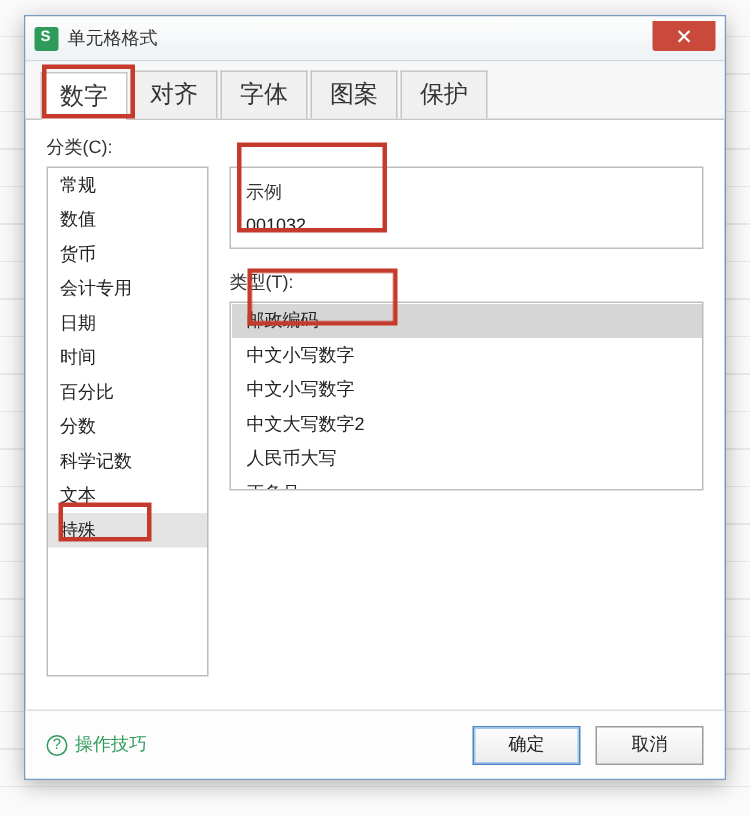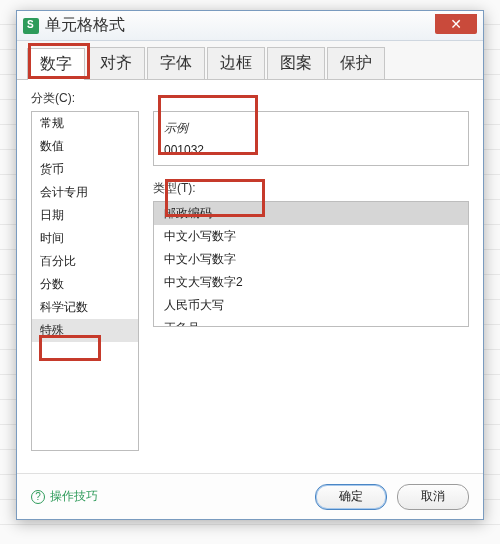--- a/index.html
+++ b/index.html
@@ -44,21 +44,21 @@
     position: relative;
   }
   .appicon::after {
     content: "S";
     color: #fff;
     font-size: 10px;
     font-weight: bold;
     position: absolute;
     left: 4px; top: 1px;
   }
-  .titletext { flex: 1; color: #333; font-size: 16px; }
+  .titletext { flex: 1; color: #333; font-size: 12px; }
   .closebtn {
     width: 42px; height: 20px;
     background: #c94a3b;
     color: #fff;
     display: flex;
     align-items: center;
     justify-content: center;
     font-size: 14px;
     border-radius: 0 0 2px 2px;
     margin-top: -4px;
@@ -105,21 +105,21 @@
     color:#222;
   }
   .catitem.selected { background: #e4e4e4; }
   .rightcol { flex: 1; }
   .examplebox {
     border: 1px solid #bdbdbd;
     padding: 8px 10px;
     margin-bottom: 14px;
     background:#fff;
   }
-  .examplehead { margin-bottom: 6px; color:#333;font-style:italic;}
+  .examplehead { margin-bottom: 6px; color:#333;}
   .examplevalue { color:#222; }
   .typelabel { margin-bottom: 4px; color:#333;}
   .typelist {
     border: 1px solid #bdbdbd;
     background: #fff;
     height: 126px;
     overflow: auto;
   }
   .typeitem {
     padding: 3px 10px;
@@ -162,21 +162,21 @@
     color:#2e9b5a;
   }
   .btn {
     min-width: 72px;
     height: 26px;
     border: 1px solid #9c9c9c;
     background: linear-gradient(#fdfdfd,#ececec);
     font-size: 12px;
     color:#222;
     cursor: pointer;
-    border-radius: 12px;
+    border-radius: 0;
   }
   .btn.primary {
     border: 1px solid #4a86c5;
     box-shadow: 0 0 0 1px #a6c8ec inset;
   }
   
   .hl {
     position: absolute;
     border: 3px solid #c63a2b;
     pointer-events: none;
@@ -198,39 +198,39 @@
     <span class="titletext">单元格格式</span>
     <div class="closebtn">
       <span>✕</span>
     </div>
   </div>
 
   <div class="tabs">
     <div class="tab active">数字</div>
     <div class="tab">对齐</div>
     <div class="tab">字体</div>
-    <div class="tab">边框</div>
     <div class="tab">图案</div>
     <div class="tab">保护</div>
   </div>
 
   <div class="body">
     <div class="catlabel">分类(C):</div>
 
     <div class="columns">
       <div class="catlist">
         <div class="catitem">常规</div>
         <div class="catitem">数值</div>
         <div class="catitem">货币</div>
         <div class="catitem">会计专用</div>
         <div class="catitem">日期</div>
         <div class="catitem">时间</div>
         <div class="catitem">百分比</div>
         <div class="catitem">分数</div>
         <div class="catitem">科学记数</div>
+        <div class="catitem">文本</div>
         <div class="catitem selected">特殊</div>
       </div>
 
       <div class="rightcol">
         <div class="examplebox">
           <div class="examplehead">示例</div>
           <div class="examplevalue">001032</div>
         </div>
 
         <div class="typelabel">类型(T):</div>

